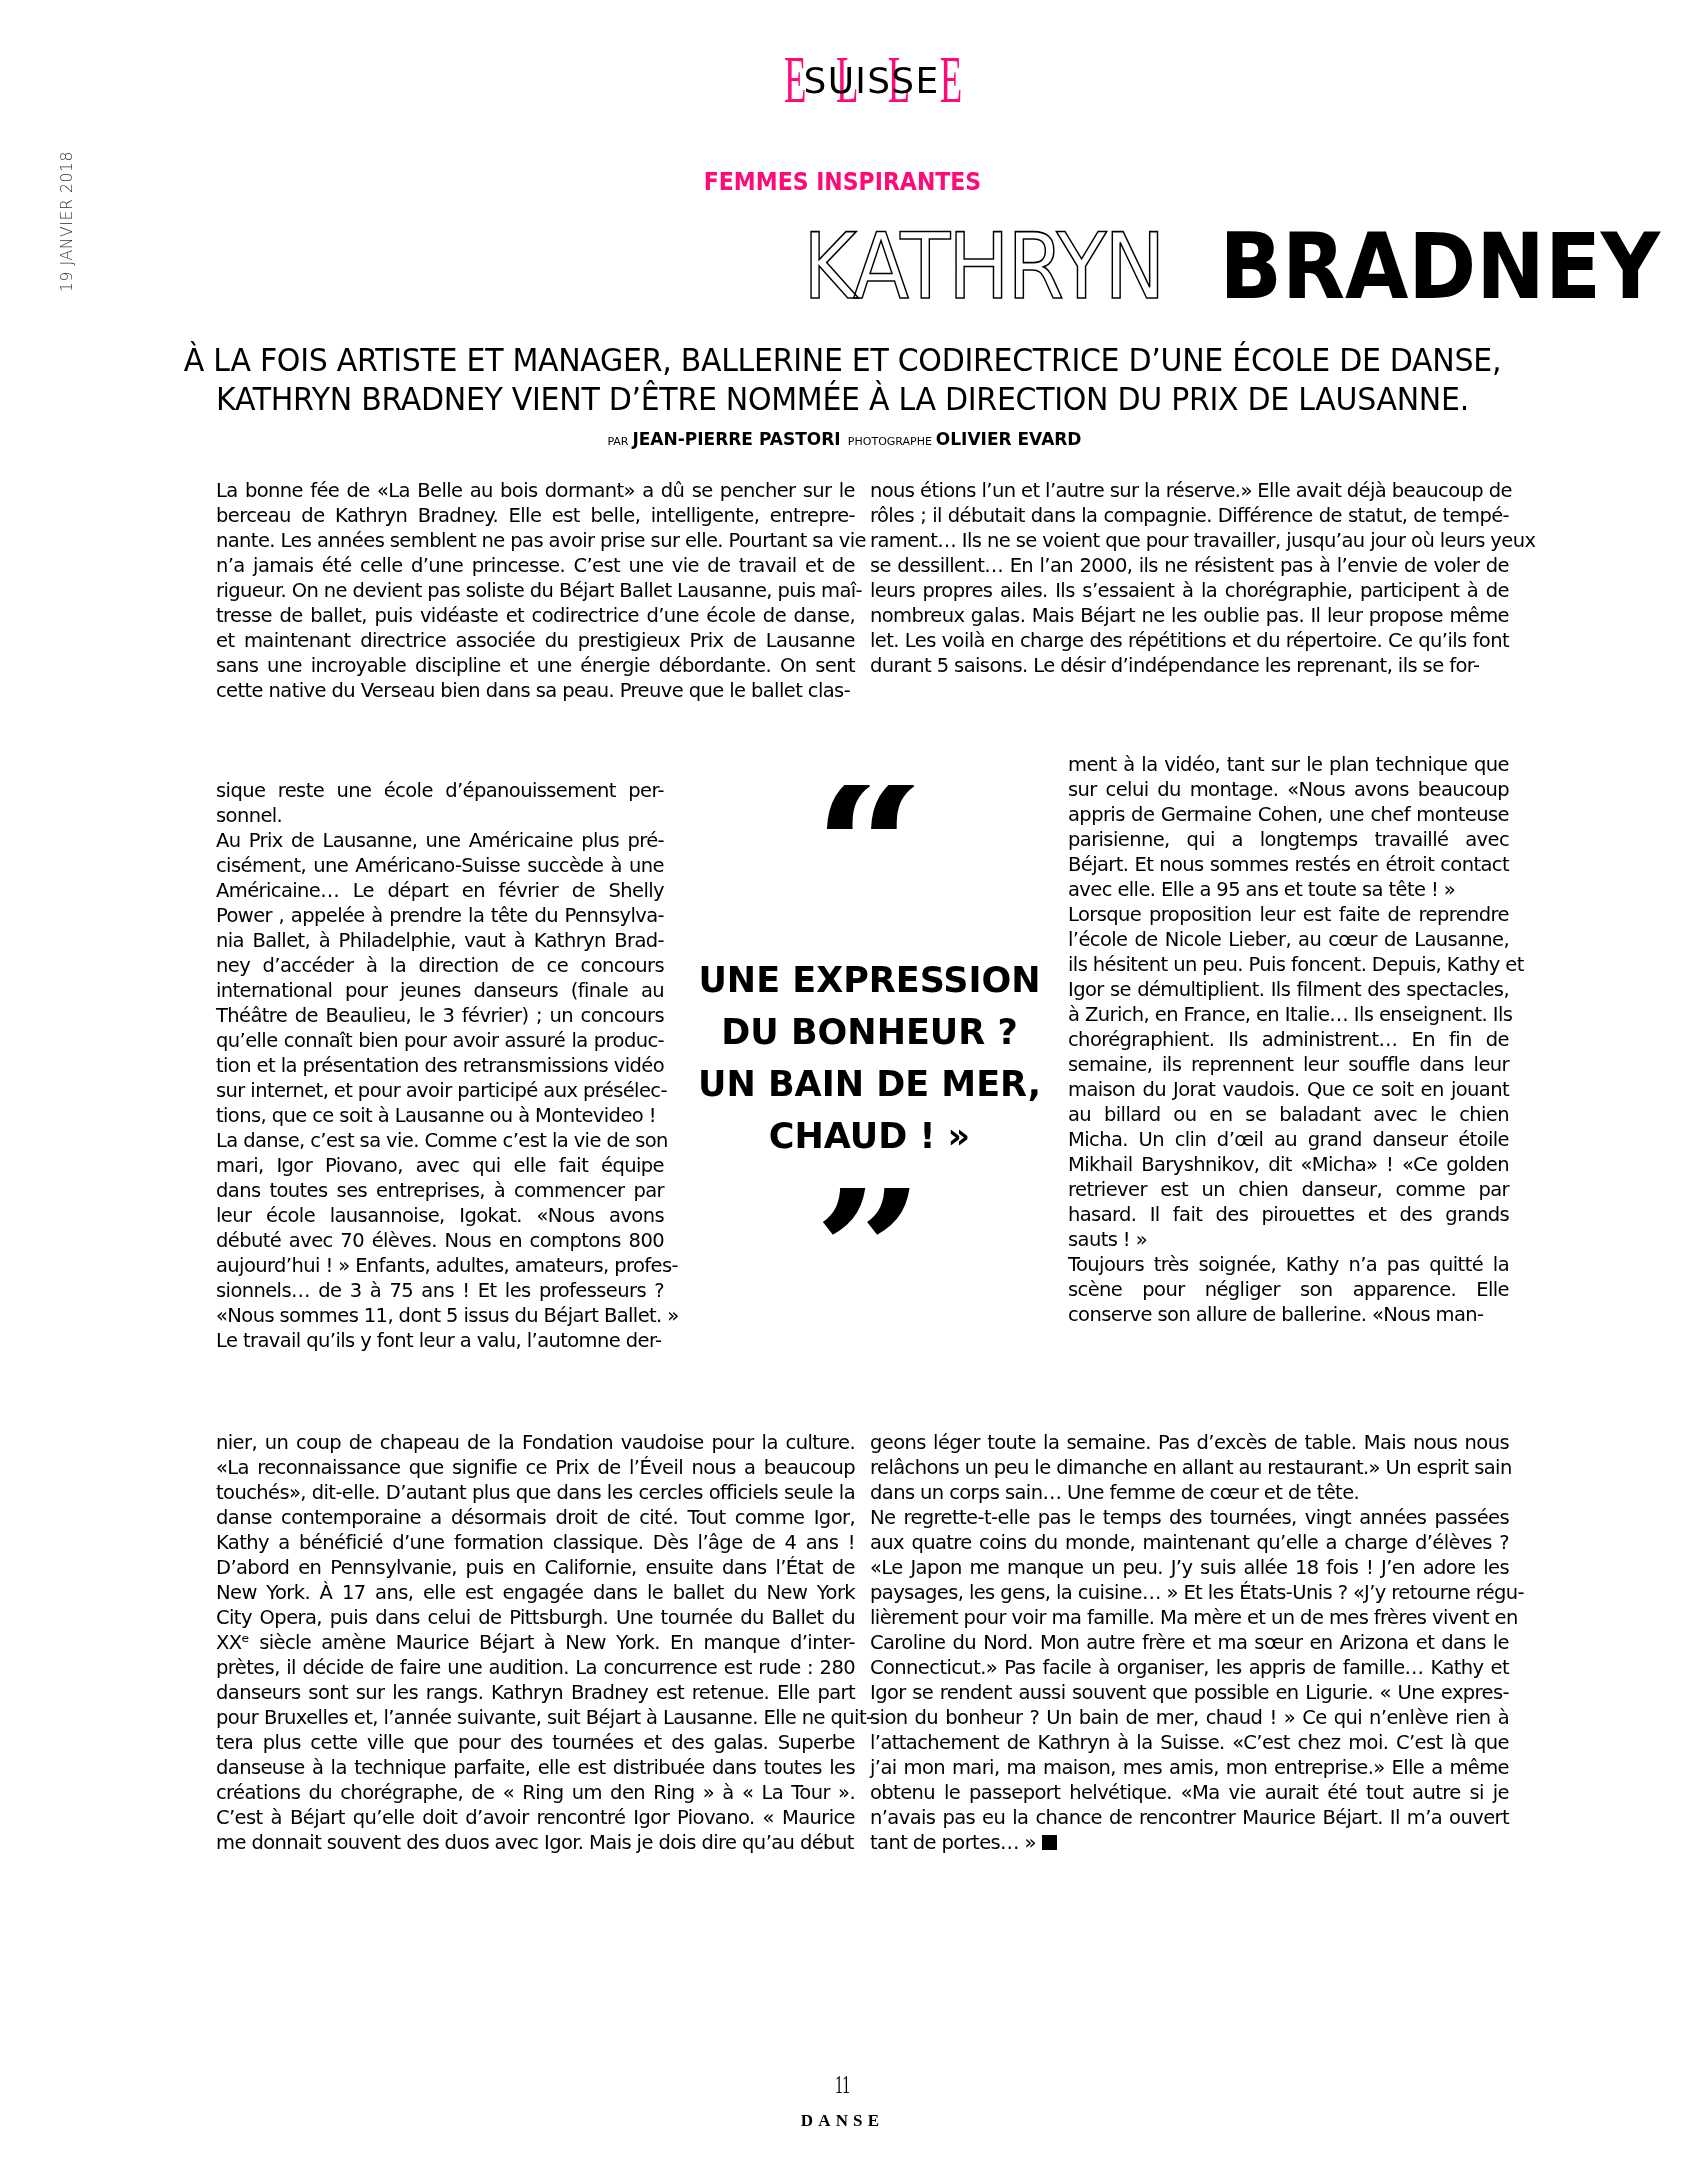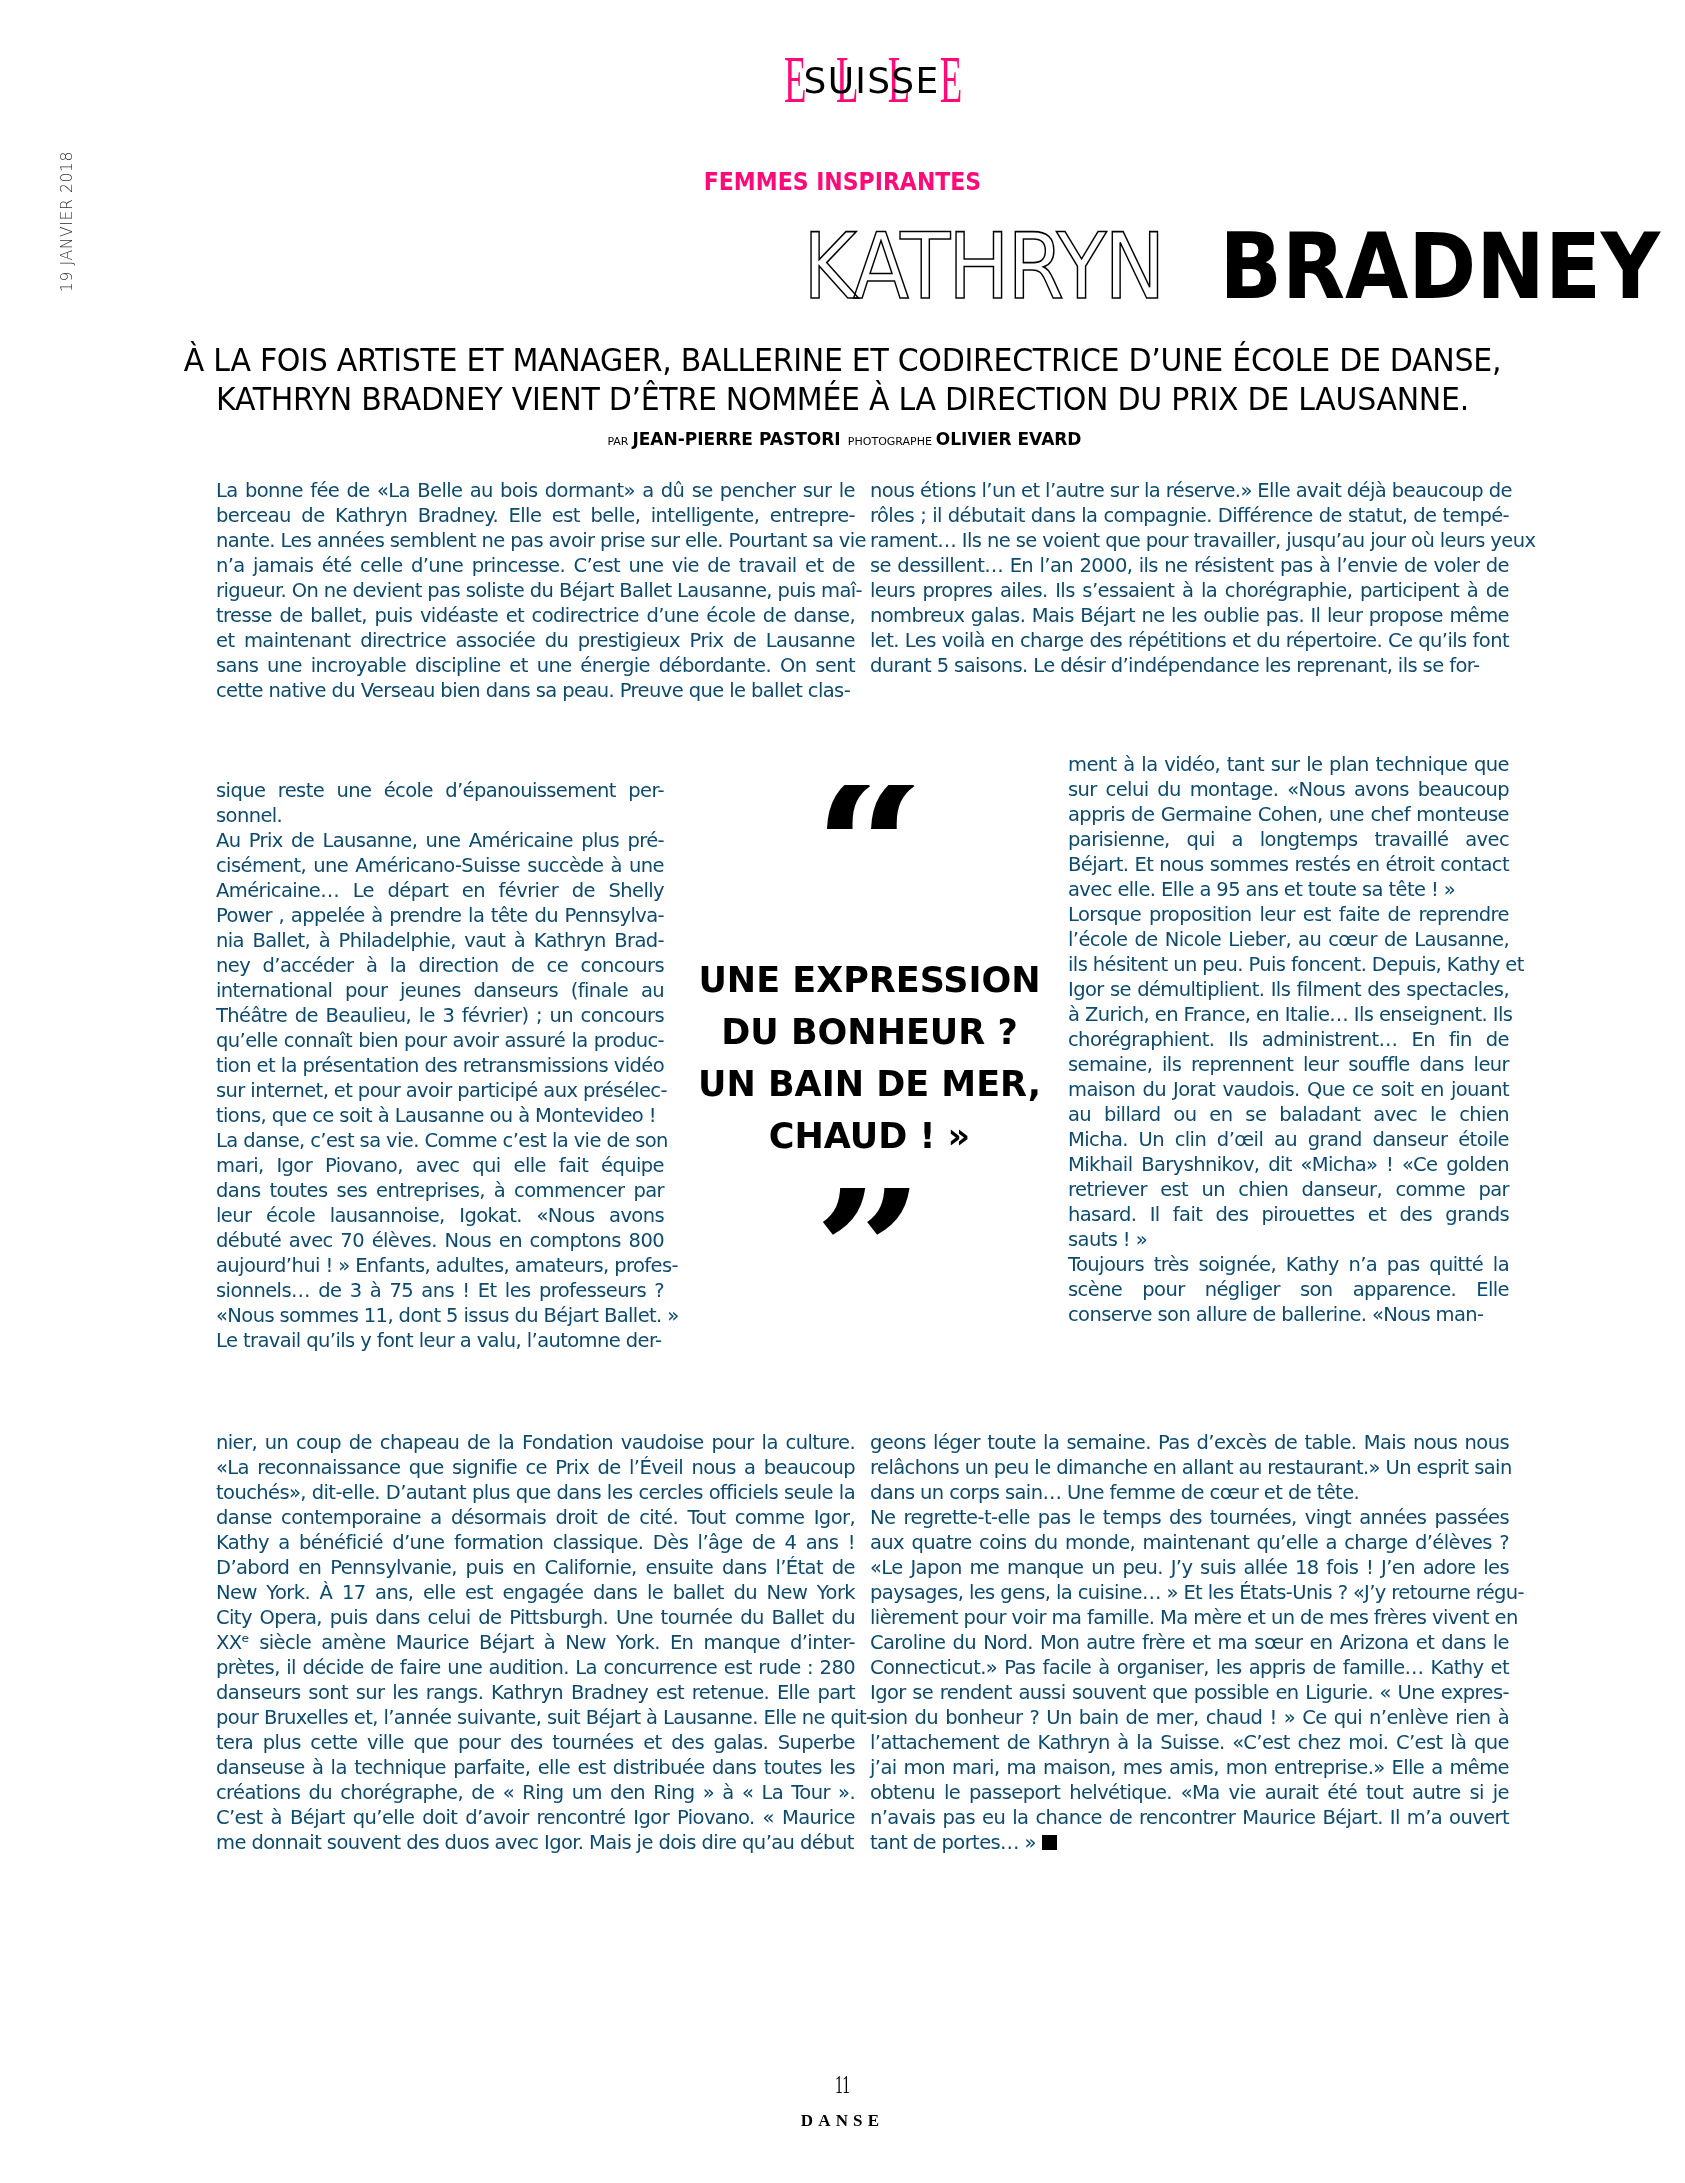--- a/index.html
+++ b/index.html
@@ -21,21 +21,21 @@
   .title .last { font-family: "DejaVu Sans", sans-serif; font-weight: bold; display: inline-block; transform: scaleX(0.9); margin-left: -13px; }
 
   .deck { position: absolute; left: 0; width: 100%; top: 342px; text-align: center; font-family: "DejaVu Sans", sans-serif; font-size: 30px; line-height: 38px; font-weight: normal; transform: scaleY(1.05); }
   .deck div { white-space: nowrap; letter-spacing: -0.3px; }
 
   .byline { position: absolute; left: 0; width: 100%; top: 429px; text-align: center; font-family: "DejaVu Sans", sans-serif; white-space: nowrap; }
   .byline .small { font-size: 11px; margin: 0 3.9px; }
   .byline .name { font-size: 17px; font-weight: bold; }
 
   
-  .col { position: absolute; font-family: "DejaVu Sans", sans-serif; font-size: 19.5px; line-height: 25px; color: #0c4a6e; }
+  .col { position: absolute; font-family: "DejaVu Sans", sans-serif; font-size: 19.5px; line-height: 25px; color: #000000; }
   .col .ln { white-space: nowrap; display: block; text-align: justify; text-align-last: justify; letter-spacing: -0.6px; }
   .col .ln.last { text-align-last: left; }
 
   .col-left-top { left: 216px; top: 478px; width: 639px; }
   .col-left-mid { left: 216px; top: 778px; width: 448px; }
   .col-left-bot { left: 216px; top: 1430px; width: 639px; }
 
   .col-right-top { left: 870px; top: 478px; width: 639px; }
   .col-right-mid { left: 1068px; top: 752px; width: 441px; }
   .col-right-bot { left: 870px; top: 1430px; width: 639px; }

